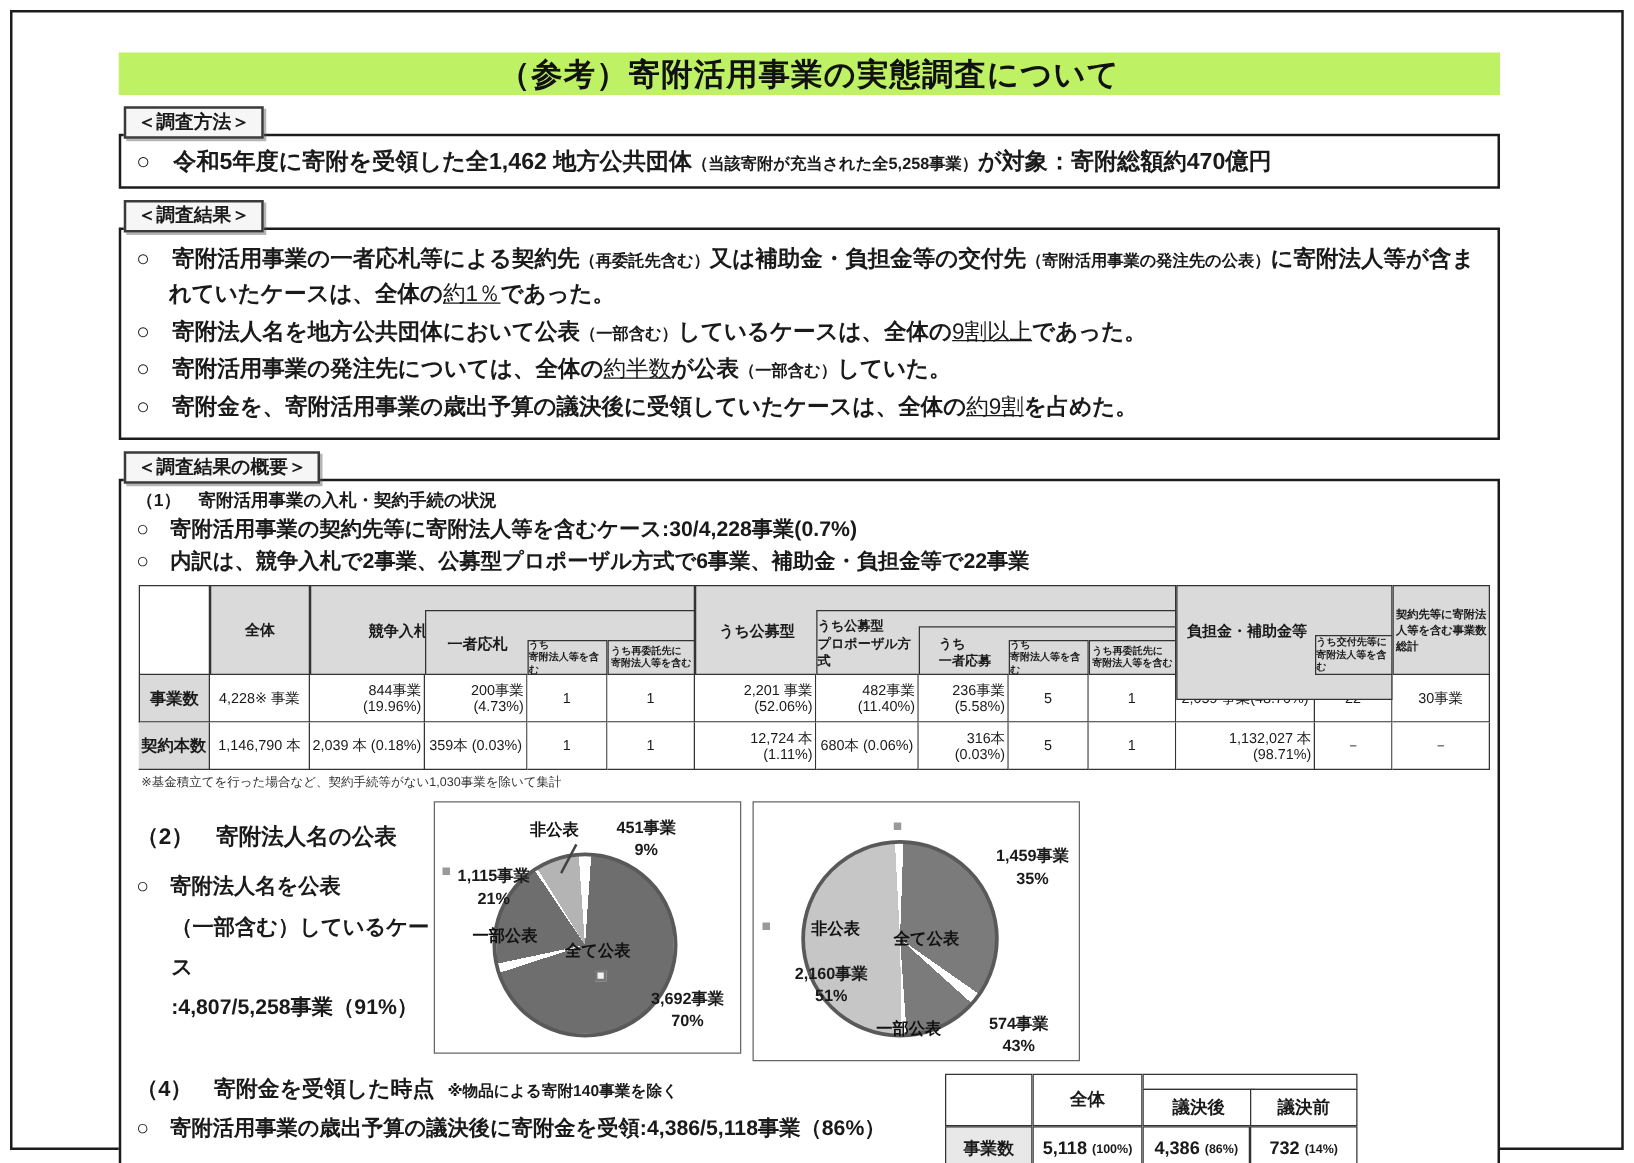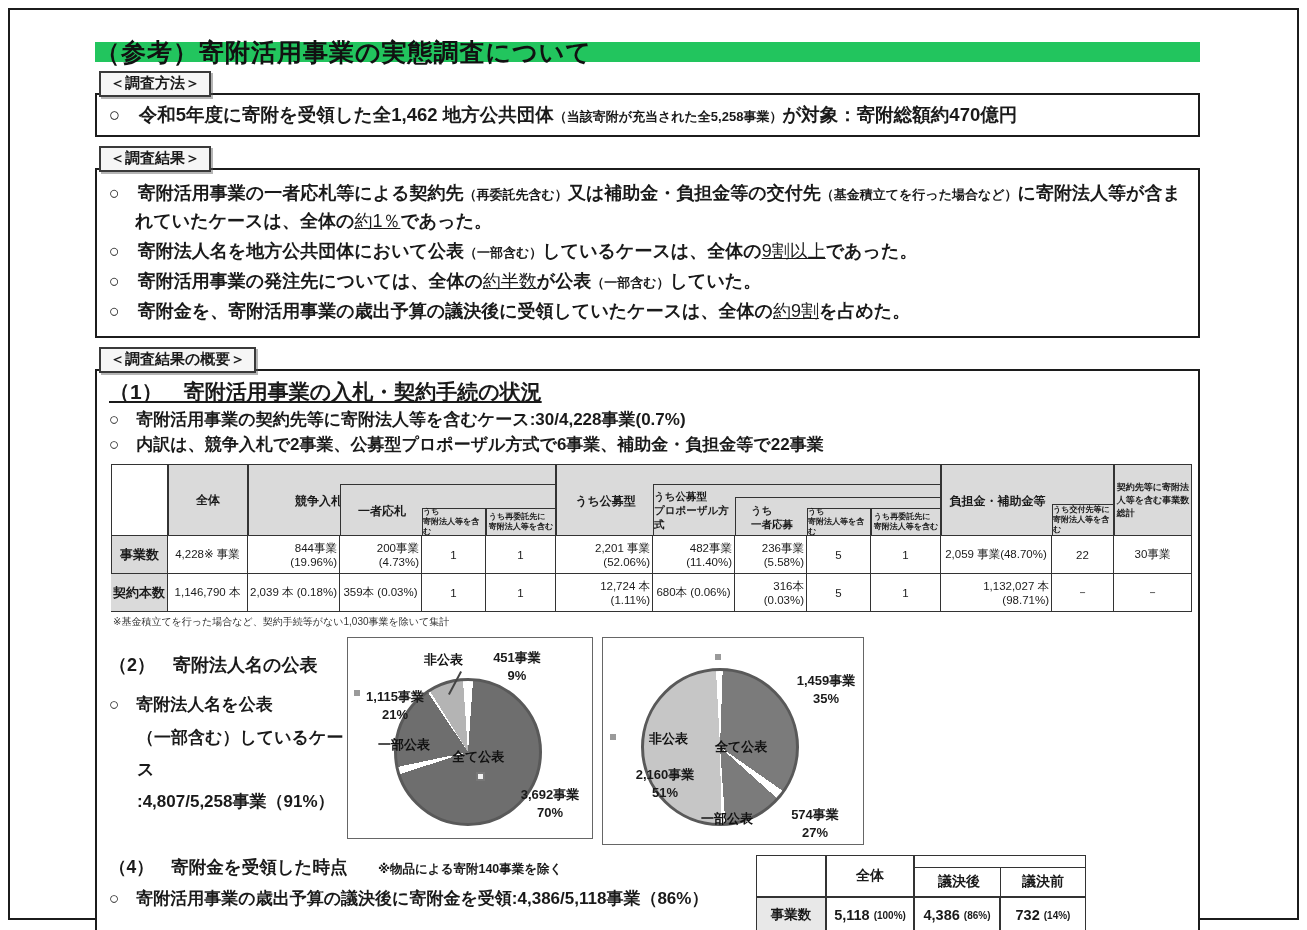--- a/index.html
+++ b/index.html
@@ -1,36 +1,36 @@
 <!DOCTYPE html>
 <html><head>
 <meta charset="utf-8">
 <style>
   * { margin:0; padding:0; box-sizing:border-box; }
   html,body { width:1307px; height:930px; background:#fff; font-family:"Liberation Sans","DejaVu Sans",sans-serif; color:#1a1a1a; }
   .page { position:absolute; left:0; top:0; width:1307px; height:930px; background:#fff; }
   .frame { position:absolute; left:8px; top:8px; width:1291px; height:912px; border:2px solid #1c1c1c; }
   .content { position:absolute; left:95px; top:42px; width:1105px; }
 
-  .titlebar { width:100%; height:20px; background:#22c55e; display:flex; align-items:center; }
+  .titlebar { width:100%; height:34px; background:#bef264; display:flex; align-items:center; justify-content:center; }
   .titlebar .t { font-size:25px; font-weight:bold; letter-spacing:1px; color:#111; }
 
   .chip { display:inline-block; position:relative; z-index:2; margin-top:9px; margin-left:4px; padding:1px 9px 2px;
           border:2px solid #3a3a3a; background:#f6f6f6; font-size:15px; font-weight:bold; box-shadow:2px 2px 0 rgba(90,90,90,.45); }
   .box { border:2px solid #1c1c1c; background:#fff; margin-top:-4px; position:relative; z-index:1; }
 
   .box1 { padding:7px 12px 8px; }
   .line1 { font-size:18.5px; font-weight:600; }
   .sm { font-size:13px; font-weight:600; }
   .box2 { padding:8px 12px 9px; }
   .bullet { font-size:18px; font-weight:600; line-height:1.55; padding-left:26px; text-indent:-26px; margin:2px 0; }
   .em { font-weight:400; text-decoration:underline; }
 
   .box3 { padding:5px 12px 8px; }
-  .h1 { font-size:21px; font-weight:600; margin:2px 0;text-decoration:underline; }
+  .h1 { font-size:14px; font-weight:600; margin:2px 0; }
   .obul { font-size:17px; font-weight:600; margin:2px 0; }
 
   
   .mtwrap { margin:8px 0 0 2px; width:1081px; }
   .mthead { position:relative; height:72px; }
   .hbox { position:absolute; border:1px solid #333; background:#dadada; }
   .hlabel { position:absolute; display:flex; align-items:center; justify-content:center; text-align:left;
             font-size:12px; font-weight:600; }
   .tiny { font-size:8px; line-height:1.25; font-weight:600; }
   .pre { white-space:pre-line; }
@@ -66,21 +66,21 @@
   .plab { position:absolute; font-size:13px; font-weight:800; color:#111; }
   .pval { position:absolute; font-size:13px; font-weight:700; text-align:center; line-height:1.35; }
   .leader { position:absolute; width:2px; height:26px; background:#444; transform:rotate(28deg); }
   .sq { position:absolute; width:6px; height:6px; background:#9a9a9a; }
   .sqw { position:absolute; width:9px; height:9px; background:#f2f2f2; border:2px solid #777; }
 
   
   .sec4row { display:flex; margin-top:10px; }
   .sec4txt { flex:1; }
   .sec4txt .a { font-size:17.5px; font-weight:700; }
-  .sec4txt .note { font-size:12.5px; font-weight:600; margin-left:26px; }
+  .sec4txt .note { font-size:12.5px; font-weight:600; margin-left:6px; }
   .sec4txt .b { font-size:17px; font-weight:600; margin-top:8px; }
   .stwrap { position:relative; width:330px; height:80px; margin-right:100px; }
   .sbox { position:absolute; border:1px solid #333; background:#fff; display:flex; align-items:center; justify-content:center; }
   .shead { background:#fff; font-size:14px; font-weight:700; }
   .sdata { font-size:14.5px; font-weight:600; }
   .spct { font-size:10px; margin-left:4px; }
   .sgray { background:#e8e8e8; font-size:13.5px; font-weight:700; }
 </style>
 </head>
 <body>
@@ -98,21 +98,21 @@
     <div class="box box1">
       <div class="line1">
         <span>○　令和5年度に寄附を受領した全1,462 地方公共団体</span><span class="sm">（当該寄附が充当された全5,258事業）</span><span>が対象：寄附総額約470億円</span>
       </div>
     </div>
 
     
     <span class="chip">＜調査結果＞</span>
     <div class="box box2">
       <div class="bullet">
-        <span>○　寄附活用事業の一者応札等による契約先</span><span class="sm">（再委託先含む）</span><span>又は補助金・負担金等の交付先</span><span class="sm">（基金積立てを行った場合など）</span><span>に寄附法人等が含まれていたケースは、全体の</span><span class="em">約1％</span><span>であった。</span>
+        <span>○　寄附活用事業の一者応札等による契約先</span><span class="sm">（再委託先含む）</span><span>又は補助金・負担金等の交付先</span><span class="sm">（寄附活用事業の発注先の公表）</span><span>に寄附法人等が含まれていたケースは、全体の</span><span class="em">約1％</span><span>であった。</span>
       </div>
       <div class="bullet">
         <span>○　寄附法人名を地方公共団体において公表</span><span class="sm">（一部含む）</span><span>しているケースは、全体の</span><span class="em">9割以上</span><span>であった。</span>
       </div>
       <div class="bullet">
         <span>○　寄附活用事業の発注先については、全体の</span><span class="em">約半数</span><span>が公表</span><span class="sm">（一部含む）</span><span>していた。</span>
       </div>
       <div class="bullet">
         <span>○　寄附金を、寄附活用事業の歳出予算の議決後に受領していたケースは、全体の</span><span class="em">約9割</span><span>を占めた。</span>
       </div>
@@ -158,21 +158,21 @@
 一者応募</div>
           </div>
           <div class="hbox" style="left:696px;top:44px;width:64px;height:28px;">
             <div class="hlabel tiny pre" style="inset:0;">うち
 寄附法人等を含む</div>
           </div>
           <div class="hbox" style="left:760px;top:44px;width:70px;height:28px;">
             <div class="hlabel tiny pre" style="inset:0;">うち再委託先に
 寄附法人等を含む</div>
           </div>
-          <div class="hbox" style="left:830px;top:0;width:173px;height:72px;">
+          <div class="hbox" style="left:830px;top:0;width:173px;height:92px;">
             <div class="hlabel" style="left:0;top:0;width:111px;height:72px;">負担金・補助金等</div>
           </div>
           <div class="hbox" style="left:941px;top:40px;width:62px;height:32px;">
             <div class="hlabel tiny pre" style="inset:0;">うち交付先等に
 寄附法人等を含む</div>
           </div>
           <div class="hbox" style="left:1003px;top:0;width:78px;height:72px;">
             <div class="hlabel pre" style="inset:0;font-size:9px;">契約先等に寄附法
 人等を含む事業数
 総計</div>
@@ -255,21 +255,21 @@
           </div>
           <div class="plab" style="left:112px;top:100px;">全て公表</div>
           <div class="plab" style="left:46px;top:92px;">非公表</div>
           <div class="pval" style="left:16px;top:128px;width:92px;">
             <div>2,160事業</div>
             <div>51%</div>
           </div>
           <div class="plab" style="left:98px;top:172px;">一部公表</div>
           <div class="pval" style="left:176px;top:168px;width:72px;">
             <div>574事業</div>
-            <div>27%</div>
+            <div>43%</div>
           </div>
         </div>
       </div>
 
       <div class="sec4row">
         <div class="sec4txt">
           <div>
             <span class="a">（4）　寄附金を受領した時点</span>
             <span class="note">※物品による寄附140事業を除く</span>
           </div>

